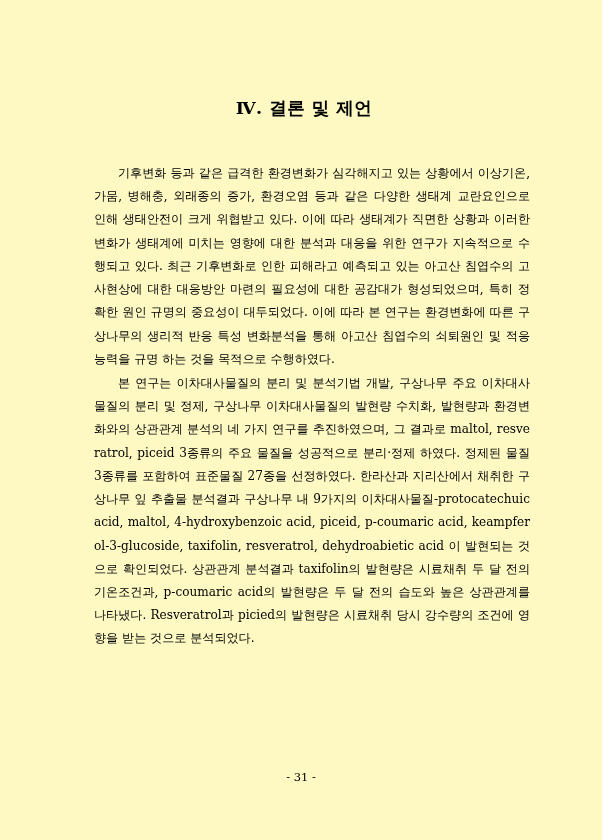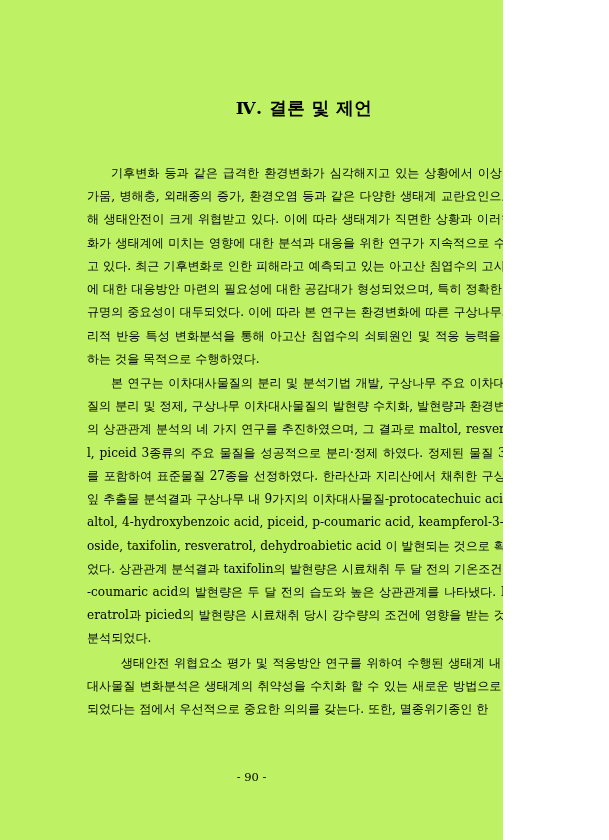--- a/index.html
+++ b/index.html
@@ -5,23 +5,23 @@
   html, body {
     margin: 0;
     padding: 0;
     background: #ffffff;
   }
   body {
     font-family: "DejaVu Sans", sans-serif;
   }
   .page {
     position: relative;
-    width: 503px;
+    width: 602px;
     height: 840px;
-    background: #bef264;
+    background: #fef9c3;
     box-sizing: border-box;
     overflow: hidden;
   }
   .content {
     position: absolute;
     left: 78px;
     top: 96px;
     width: 452px;
   }
   .doc-title {
@@ -33,21 +33,21 @@
     color: #000000;
     margin: 0 0 42px 0;
   }
   .para {
     font-family: "DejaVu Serif", serif;
     font-size: 12.1px;
     line-height: 1.92;
     color: #000000;
     text-align: justify;
     text-justify: inter-character;
-    margin: 0 0 1px 9px;
+    margin: 0 0 1px 16px;
     text-indent: 24px;
     word-break: break-all;
     hyphens: none;
   }
   .para.indent-wide {
     text-indent: 34px;
   }
   .page-number {
     position: absolute;
     left: 0;
@@ -60,16 +60,15 @@
   }
 </style>
 </head>
 <body>
 
 <div class="page">
   <div class="content">
     <h1 class="doc-title">Ⅳ. 결론 및 제언</h1>
     <p class="para">기후변화 등과 같은 급격한 환경변화가 심각해지고 있는 상황에서 이상기온, 가뭄, 병해충, 외래종의 증가, 환경오염 등과 같은 다양한 생태계 교란요인으로 인해 생태안전이 크게 위협받고 있다. 이에 따라 생태계가 직면한 상황과 이러한 변화가 생태계에 미치는 영향에 대한 분석과 대응을 위한 연구가 지속적으로 수행되고 있다. 최근 기후변화로 인한 피해라고 예측되고 있는 아고산 침엽수의 고사현상에 대한 대응방안 마련의 필요성에 대한 공감대가 형성되었으며, 특히 정확한 원인 규명의 중요성이 대두되었다. 이에 따라 본 연구는 환경변화에 따른 구상나무의 생리적 반응 특성 변화분석을 통해 아고산 침엽수의 쇠퇴원인 및 적응 능력을 규명 하는 것을 목적으로 수행하였다.</p>
     <p class="para">본 연구는 이차대사물질의 분리 및 분석기법 개발, 구상나무 주요 이차대사물질의 분리 및 정제, 구상나무 이차대사물질의 발현량 수치화, 발현량과 환경변화와의 상관관계 분석의 네 가지 연구를 추진하였으며, 그 결과로 maltol, resveratrol, piceid 3종류의 주요 물질을 성공적으로 분리·정제 하였다. 정제된 물질 3종류를 포함하여 표준물질 27종을 선정하였다. 한라산과 지리산에서 채취한 구상나무 잎 추출물 분석결과 구상나무 내 9가지의 이차대사물질-protocatechuic acid, maltol, 4-hydroxybenzoic acid, piceid, p-coumaric acid, keampferol-3-glucoside, taxifolin, resveratrol, dehydroabietic acid 이 발현되는 것으로 확인되었다. 상관관계 분석결과 taxifolin의 발현량은 시료채취 두 달 전의 기온조건과, p-coumaric acid의 발현량은 두 달 전의 습도와 높은 상관관계를 나타냈다. Resveratrol과 picied의 발현량은 시료채취 당시 강수량의 조건에 영향을 받는 것으로 분석되었다.</p>
-    <p class="para indent-wide">생태안전 위협요소 평가 및 적응방안 연구를 위하여 수행된 생태계 내 이차대사물질 변화분석은 생태계의 취약성을 수치화 할 수 있는 새로운 방법으로 제시되었다는 점에서 우선적으로 중요한 의의를 갖는다. 또한, 멸종위기종인 한</p>
   </div>
-  <div class="page-number">- 90 -</div>
+  <div class="page-number">- 31 -</div>
 </div>
 
 </body></html>

